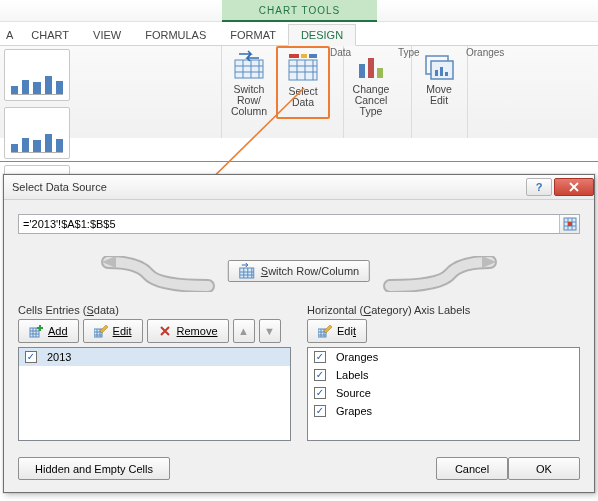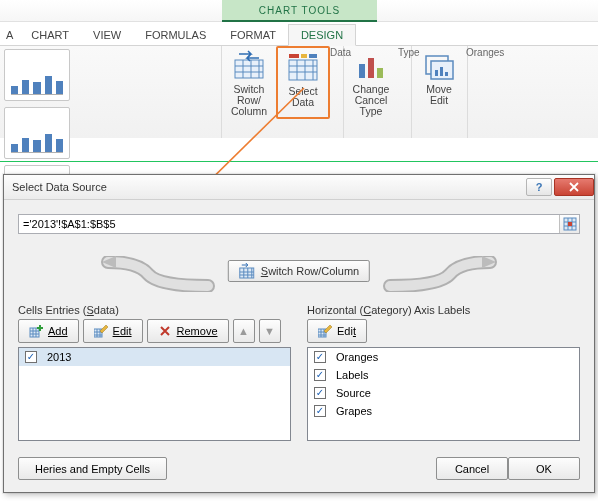--- a/index.html
+++ b/index.html
@@ -299,19 +299,19 @@
             </div>
           <div class="list-row">
               <span class="chk">✓</span>
               <span>Grapes</span>
             </div>
         </div>
       </div>
     </div>
 
     <div class="btn-row">
-      <button class="btn"><span class="u">H</span><span>eries and Empty Cells</span></button>
+      <button class="btn"><span class="u">H</span><span>idden and Empty Cells</span></button>
       <div class="spacer"></div>
       <button class="btn" style="min-width:72px;margin-left:8px">Cancel</button>
       <button class="btn" style="min-width:72px">OK</button>
     </div>
   </div>
 </div>
 
 </body></html>

